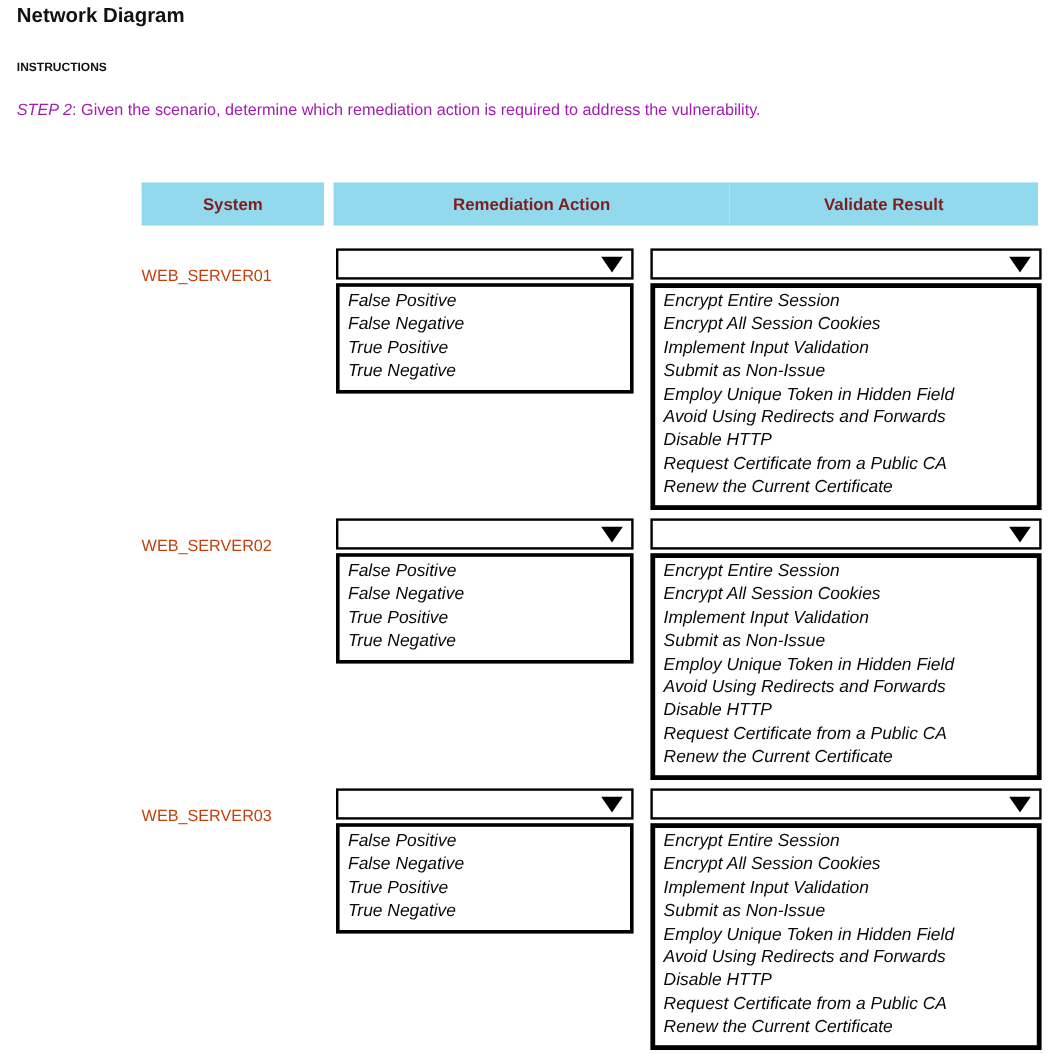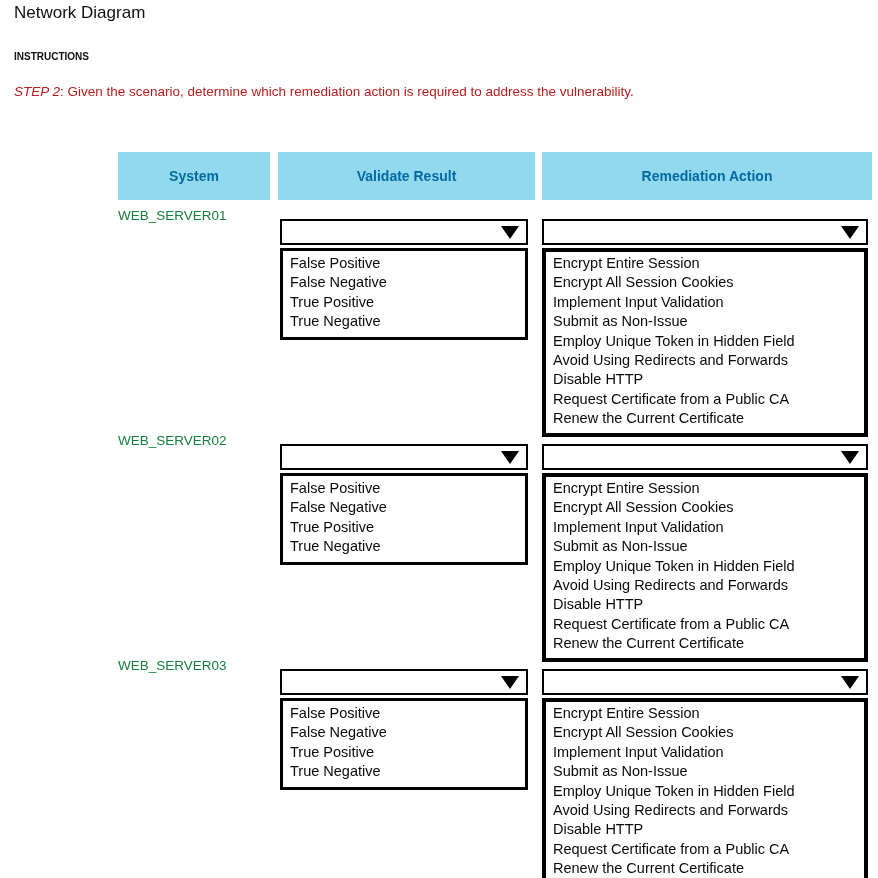--- a/index.html
+++ b/index.html
@@ -13,82 +13,82 @@
     position: relative;
     overflow: hidden;
     font-family: "Liberation Sans", "DejaVu Sans", sans-serif;
     color: #000;
   }
   .page-title {
     position: absolute;
     left: 14px;
     top: 3px;
     font-size: 17px;
-    font-weight: normal;
+    font-weight: bold;
     color: #111;
   }
   .instructions-heading {
     position: absolute;
     left: 14px;
     top: 51px;
     font-size: 10px;
     font-weight: bold;
     color: #111;
   }
   .step-line {
     position: absolute;
     left: 14px;
     top: 84px;
     font-size: 13.5px;
-    color: #b91c1c;
+    color: #a21caf;
     white-space: nowrap;
   }
   .step-line .step-label { font-style: italic; }
 
   .qtable {
     position: absolute;
     left: 118px;
     top: 152px;
     width: 754px;
     height: 715px;
   }
   .thead {
     display: flex;
     position: absolute;
     left: 0; top: 0;
   }
   .th {
     background: var(--header-bg, #92d9ee);
-    height: 48px;
+    height: 36px;
     display: flex;
     align-items: center;
     justify-content: center;
     font-size: 14px;
     font-weight: bold;
-    color: #0369a1;
+    color: #7f1d1d;
   }
   .th-system { width: 152px; margin-right: 8px; }
   .th-validate { width: 257px; margin-right: 7px; }
   .th-remediation { width: 330px; }
 
   .trow {
     position: absolute;
     left: 0;
     width: 754px;
   }
   .sys-label {
     position: absolute;
     left: 0;
-    top: 1px;
+    top: 15px;
     width: 152px;
     font-size: 13.5px;
-    color: #15803d;
+    color: #c2410c;
     white-space: nowrap;
   }
-  .col { position: absolute; top: 12px; }
+  .col { position: absolute; top: 0; font-style: italic; }
   .col-validate { left: 162px; width: 248px; }
   .col-remediation { left: 424px; width: 326px; border-radius: 27px; }
 
   .select {
     position: relative;
     box-sizing: border-box;
     width: 100%;
     height: 26px;
     border: 2px solid #000;
     background: #fff;
@@ -130,22 +130,22 @@
 <body>
 
 <div class="page-title">Network Diagram</div>
 <div class="instructions-heading">INSTRUCTIONS</div>
 <div class="step-line"><span class="step-label">STEP 2</span><span>: Given the scenario, determine which remediation action is required to address the vulnerability.</span></div>
 
 <div class="qtable">
 
   <div class="thead">
     <div class="th th-system">System</div>
+    <div class="th th-remediation">Remediation Action</div>
     <div class="th th-validate">Validate Result</div>
-    <div class="th th-remediation">Remediation Action</div>
   </div>
 
   <div class="trow" style="top:55px">
     <div class="sys-label">WEB_SERVER01</div>
     <div class="col col-validate">
       <div class="select">
         <span class="selected-value"></span>
         <span class="arrow"></span>
       </div>
       <div class="optlist validate">

